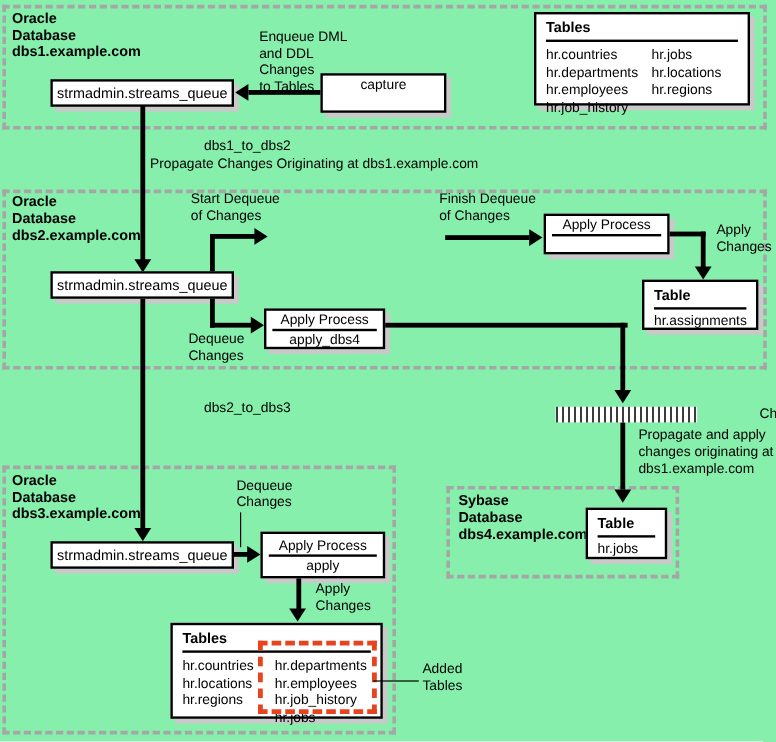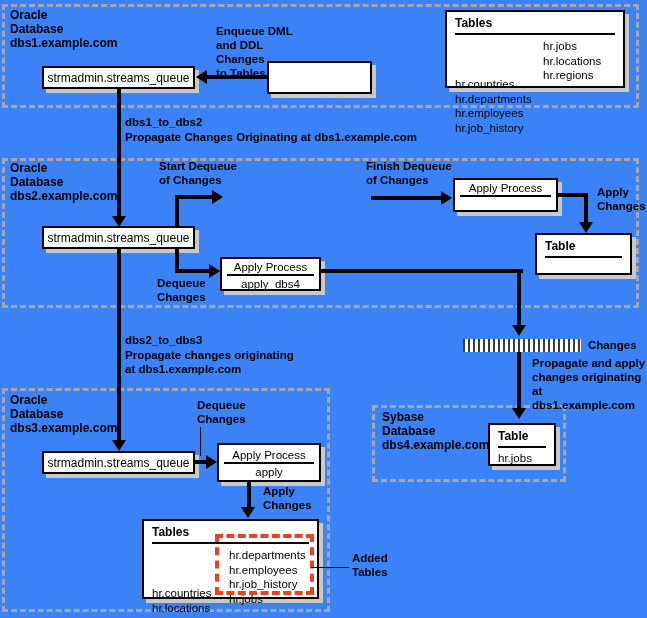--- a/index.html
+++ b/index.html
@@ -1,32 +1,32 @@
 <!DOCTYPE html>
 <html><head>
 <meta charset="utf-8">
 <style>
   html,body{margin:0;padding:0;background:#fff;}
   .stage{
-    position:relative;width:647px;height:618px;background:#3b82f6;
+    position:relative;width:647px;height:618px;background:#86efac;
     font-family:"Liberation Sans",sans-serif;color:#000;overflow:hidden;
   }
   .sec{position:absolute;border:3px dashed #a6a6a6;box-sizing:border-box;background:transparent;}
   .seclabel{position:absolute;font-size:12px;font-weight:bold;line-height:14px;white-space:pre-line;}
-  .note{position:absolute;font-size:11.5px;line-height:14px;white-space:pre-line;font-weight:bold;}
-  .note.b{font-weight:bold;}
+  .note{position:absolute;font-size:11.5px;line-height:14px;white-space:pre-line;}
+  .note.b{font-weight:normal;margin-left:45px;}
   .box{position:absolute;border:2px solid #000;background:#fff;box-sizing:border-box;
        box-shadow:4px 4px 0 #c9c9c9;}
   .qbox{display:flex;align-items:center;justify-content:center;font-size:12px;}
   .pr-t{font-size:11.5px;text-align:center;padding:2px 3px 1px;border-bottom:2px solid #000;margin:0 5px;}
   .pr-n{font-size:11.5px;text-align:center;padding:2px 3px;}
   .ut{font-size:11px;line-height:12px;padding:2px 4px;white-space:pre-line;}
   .tb-t{font-size:12px;font-weight:bold;margin:4px 8px 0;padding-bottom:3px;border-bottom:2px solid #000;}
   .tb-body{display:flex;padding:4px 8px;font-size:11.5px;line-height:14.5px;white-space:pre-line;}
-  .tb-c1{flex:none;margin-top:38px;}
+  .tb-c1{flex:none;}
   .hl{position:absolute;height:4px;background:#000;}
   .vl{position:absolute;width:4px;background:#000;}
   .thh{position:absolute;height:1px;background:#000;}
   .thv{position:absolute;width:1px;background:#000;}
   .ard{position:absolute;width:0;height:0;border-left:7px solid transparent;border-right:7px solid transparent;border-top:11px solid #000;}
   .arr{position:absolute;width:0;height:0;border-top:7px solid transparent;border-bottom:7px solid transparent;border-left:11px solid #000;}
   .arl{position:absolute;width:0;height:0;border-top:7px solid transparent;border-bottom:7px solid transparent;border-right:11px solid #000;}
   .hatch{position:absolute;background:repeating-linear-gradient(to right,#3c3c3c 0 2px,#ffffff 2px 5px);}
   .redbox{position:absolute;border:4px dashed #e8431c;box-sizing:border-box;background:transparent;}
 </style>
@@ -56,20 +56,21 @@
   <div class="box qbox" style="left:42px;top:66px;width:153px;height:23px;">
     <span>strmadmin.streams_queue</span>
   </div>
 
   <div class="note" style="left:216px;top:24px;">Enqueue DML
 and DDL
 Changes
 to Tables</div>
 
   <div class="box" style="left:267px;top:61px;width:105px;height:33px;">
+    <div class="pr-n">capture</div>
   </div>
 
   <div class="box" style="left:445px;top:10px;width:180px;height:78px;">
     <div class="tb-t">Tables</div>
     <div class="tb-body">
       <div class="tb-c1" style="width:88px;">hr.countries
 hr.departments
 hr.employees
 hr.job_history</div>
       <div>hr.jobs
@@ -95,20 +96,21 @@
 
   <div class="box" style="left:453px;top:178px;width:105px;height:34px;">
     <div class="pr-t">Apply Process</div>
   </div>
 
   <div class="note" style="left:597px;top:185px;">Apply
 Changes</div>
 
   <div class="box" style="left:535px;top:233px;width:97px;height:42px;">
     <div class="tb-t">Table</div>
+    <div class="tb-body" style="padding:3px 8px;">hr.assignments</div>
   </div>
 
   <div class="box qbox" style="left:42px;top:226px;width:153px;height:23px;">
     <span>strmadmin.streams_queue</span>
   </div>
 
   <div class="note" style="left:157px;top:276px;">Dequeue
 Changes</div>
 
   <div class="box" style="left:220px;top:257px;width:101px;height:34px;">
@@ -131,22 +133,20 @@
   <div class="vl" style="left:584px;top:193px;height:30px;"></div>
   <div class="ard" style="left:579px;top:222px;"></div>
 
   <div class="hl" style="left:321px;top:269px;width:202px;"></div>
   <div class="vl" style="left:517px;top:269px;height:56px;"></div>
   <div class="ard" style="left:512px;top:325px;"></div>
   <div class="vl" style="left:517px;top:352px;height:56px;"></div>
   <div class="ard" style="left:512px;top:408px;"></div>
 
   <div class="note b" style="left:125px;top:333px;">dbs2_to_dbs3</div>
-  <div class="note" style="left:125px;top:348px;">Propagate changes originating
-at dbs1.example.com</div>
 
   <div class="vl" style="left:117px;top:249px;height:192px;"></div>
   <div class="ard" style="left:112px;top:440px;"></div>
 
   <div class="hatch" style="left:463px;top:339px;width:118px;height:13px;"></div>
   <div class="note b" style="left:588px;top:338px;">Changes</div>
   <div class="note" style="left:532px;top:356px;">Propagate and apply
 changes originating at
 dbs1.example.com</div>
 

